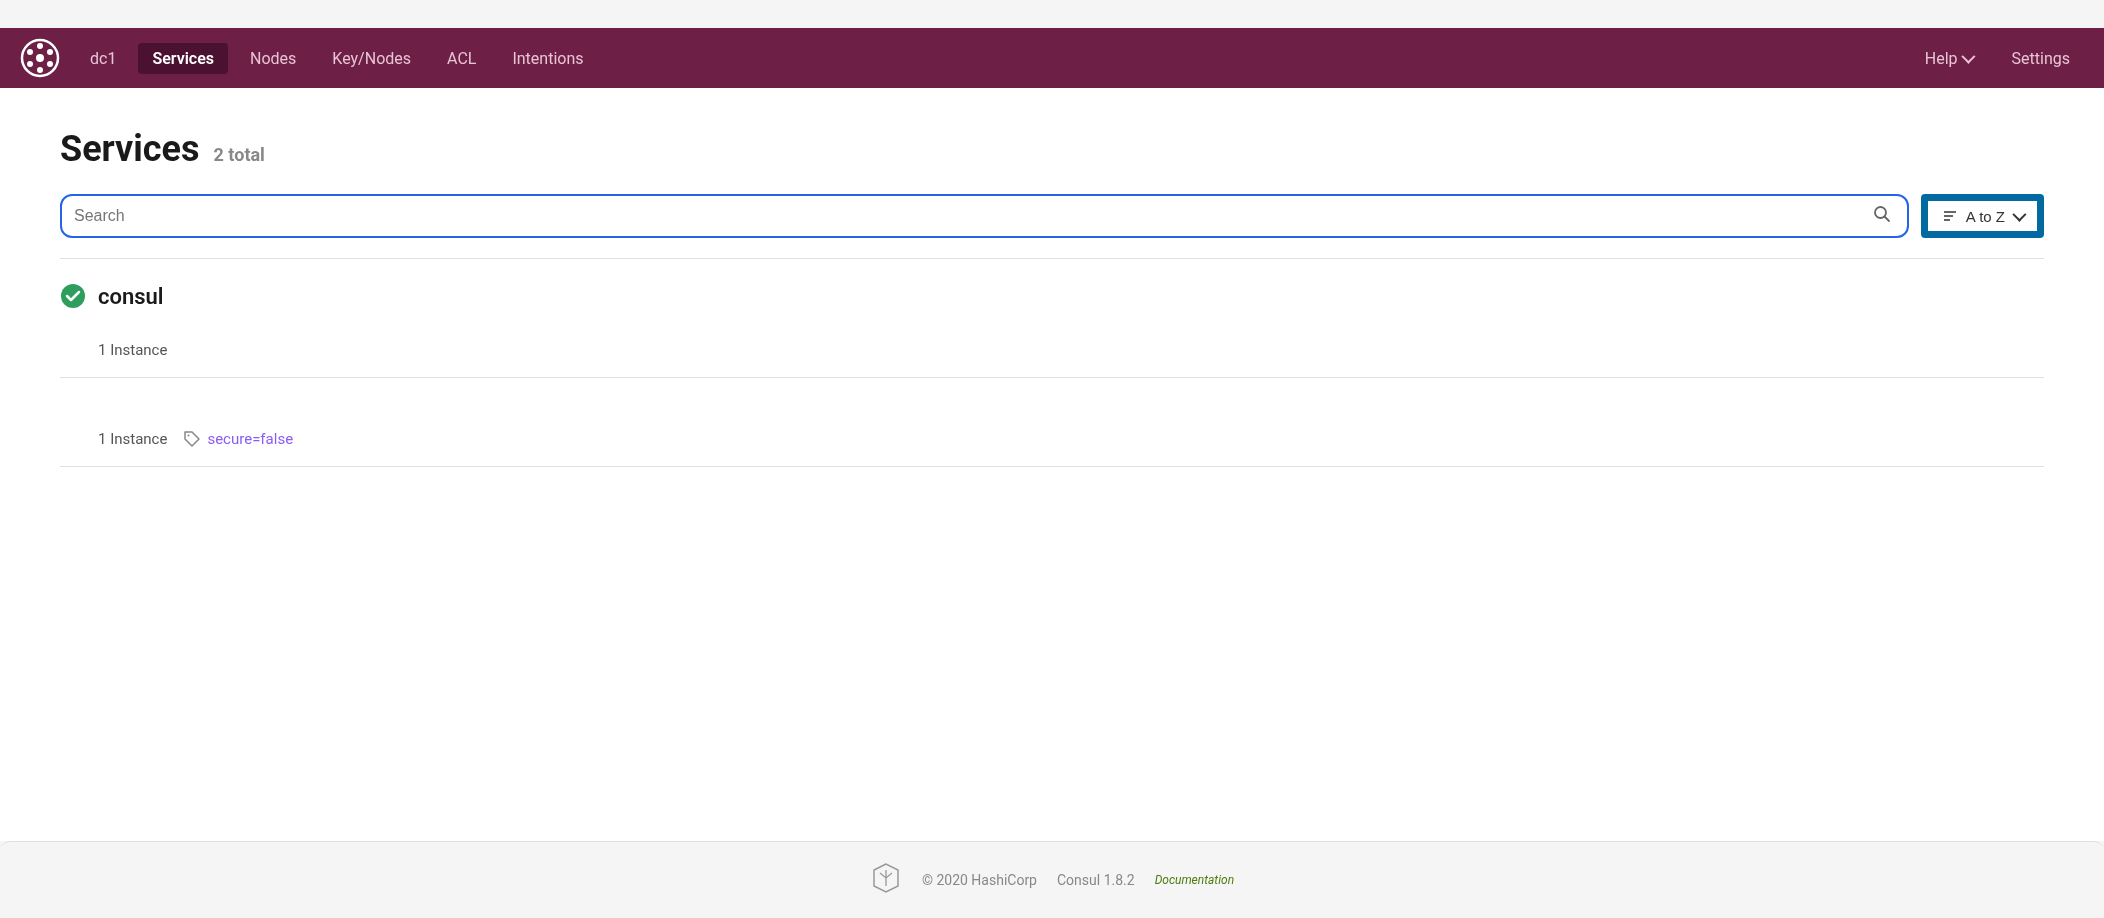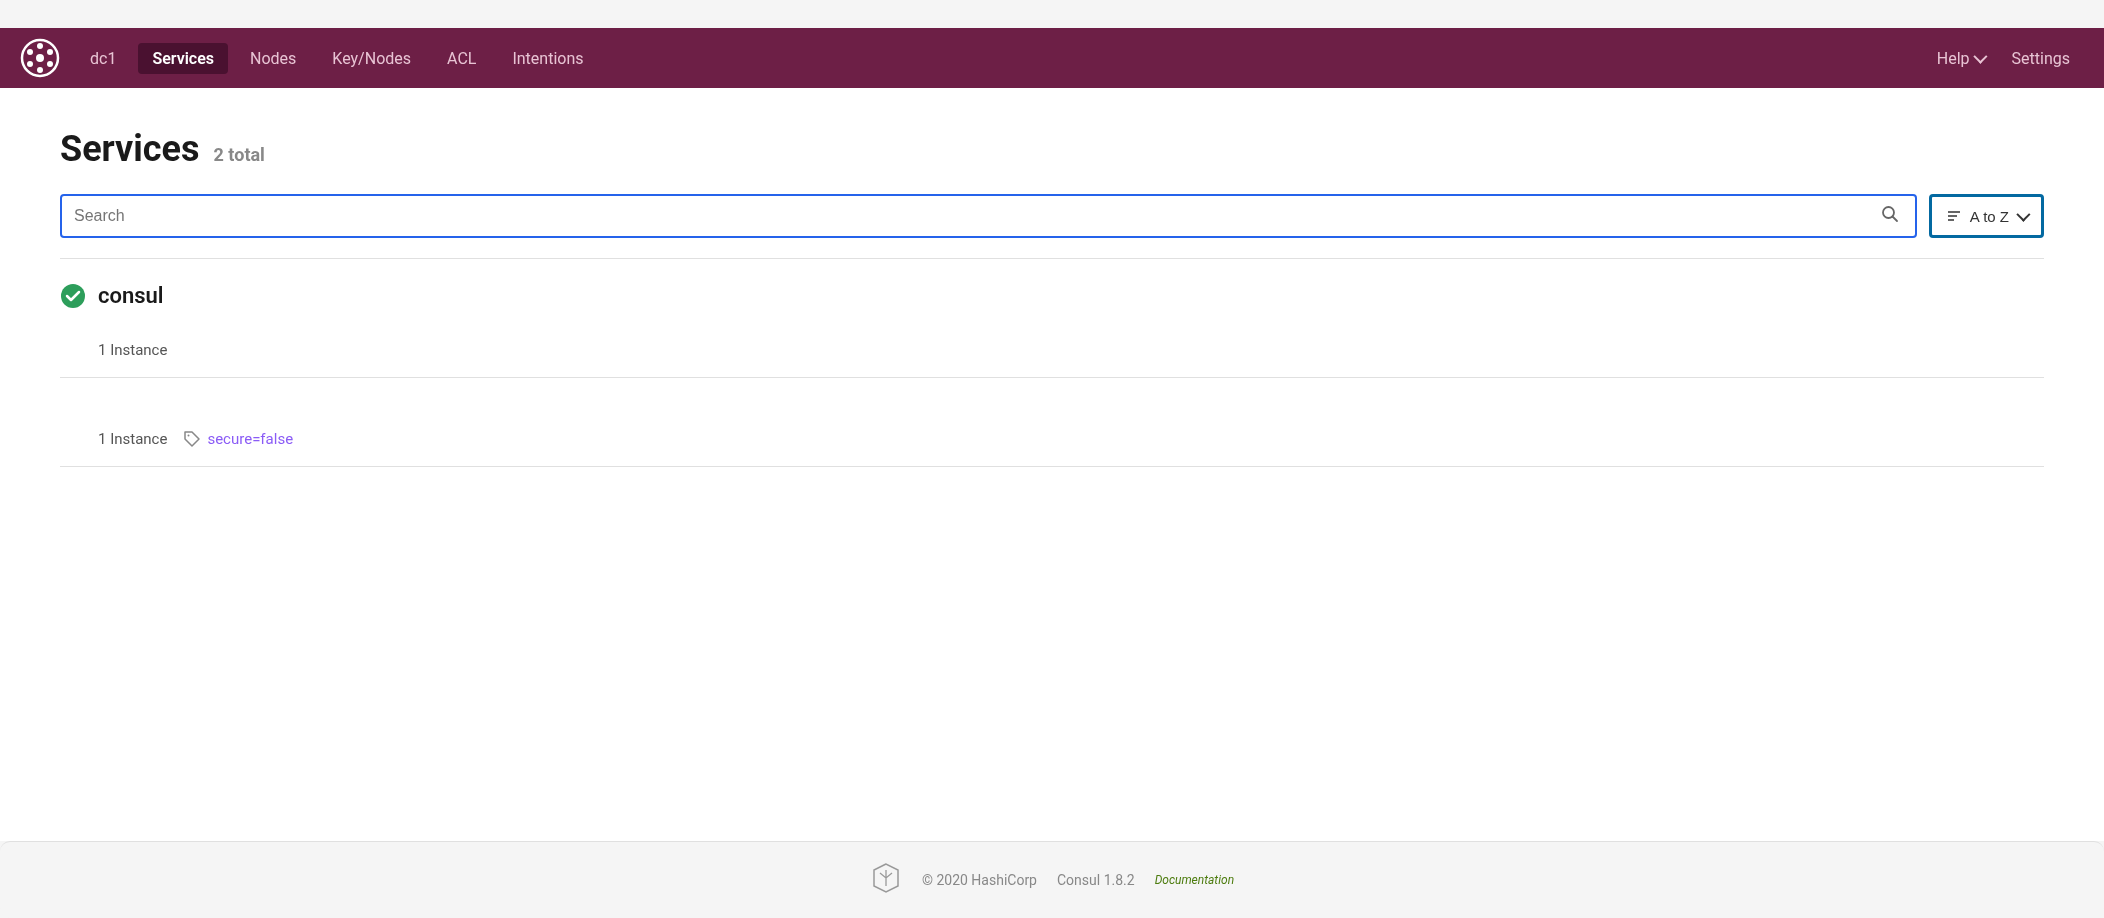--- a/index.html
+++ b/index.html
@@ -57,21 +57,21 @@
       font-weight: 600;
     }
 
     .nav-spacer {
       flex: 1;
     }
 
     .nav-right {
       display: flex;
       align-items: flex-start;
-      gap: 4px;
+      gap: 16px;
     }
 
     .nav-help {
       display: flex;
       align-items: center;
       gap: 4px;
       color: #e8c4d4;
       font-size: 16px;
       padding: 6px 10px;
       cursor: pointer;
@@ -116,21 +116,21 @@
       align-items: center;
       gap: 12px;
       margin-bottom: 20px;
     }
 
     .search-box {
       flex: 1;
       display: flex;
       align-items: center;
       border: 2px solid #2563eb;
-      border-radius: 4px;
+      border-radius: 12px;
       background: #fff;
       padding: 0 12px;
       height: 44px;
     }
 
     .search-input {
       flex: 1;
       border: none;
       outline: none;
       font-size: 16px;
@@ -144,21 +144,21 @@
       cursor: pointer;
       color: #666;
       font-size: 18px;
       padding: 4px;
     }
 
     .sort-btn {
       display: flex;
       align-items: center;
       gap: 8px;
-      border: 3px solid #0369a1;
+      border: 7px solid #0369a1;
       border-radius: 4px;
       background: #fff;
       padding: 8px 14px;
       height: 44px;
       cursor: pointer;
       font-size: 15px;
       color: #333;
       white-space: nowrap;
     }
 
@@ -178,20 +178,21 @@
       margin-top: 4px;
     }
 
     .service-item {
       padding: 20px 0 18px 0;
       border-bottom: 1px solid #e0e0e0;
     }
 
     .service-name-row {
       display: flex;
+      align-items: center;
       gap: 12px;
       margin-bottom: 6px;
     }
 
     .service-status-icon {
       width: 26px;
       height: 26px;
       flex-shrink: 0;
     }
 

